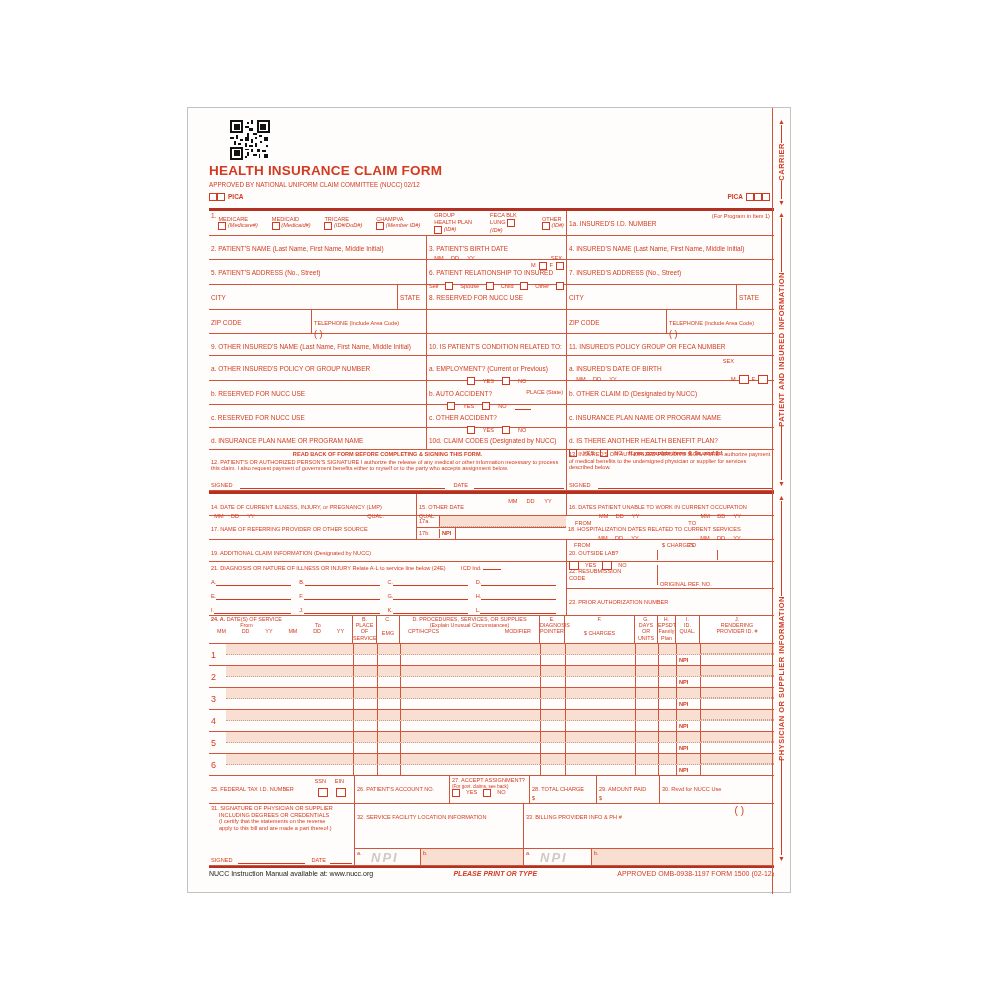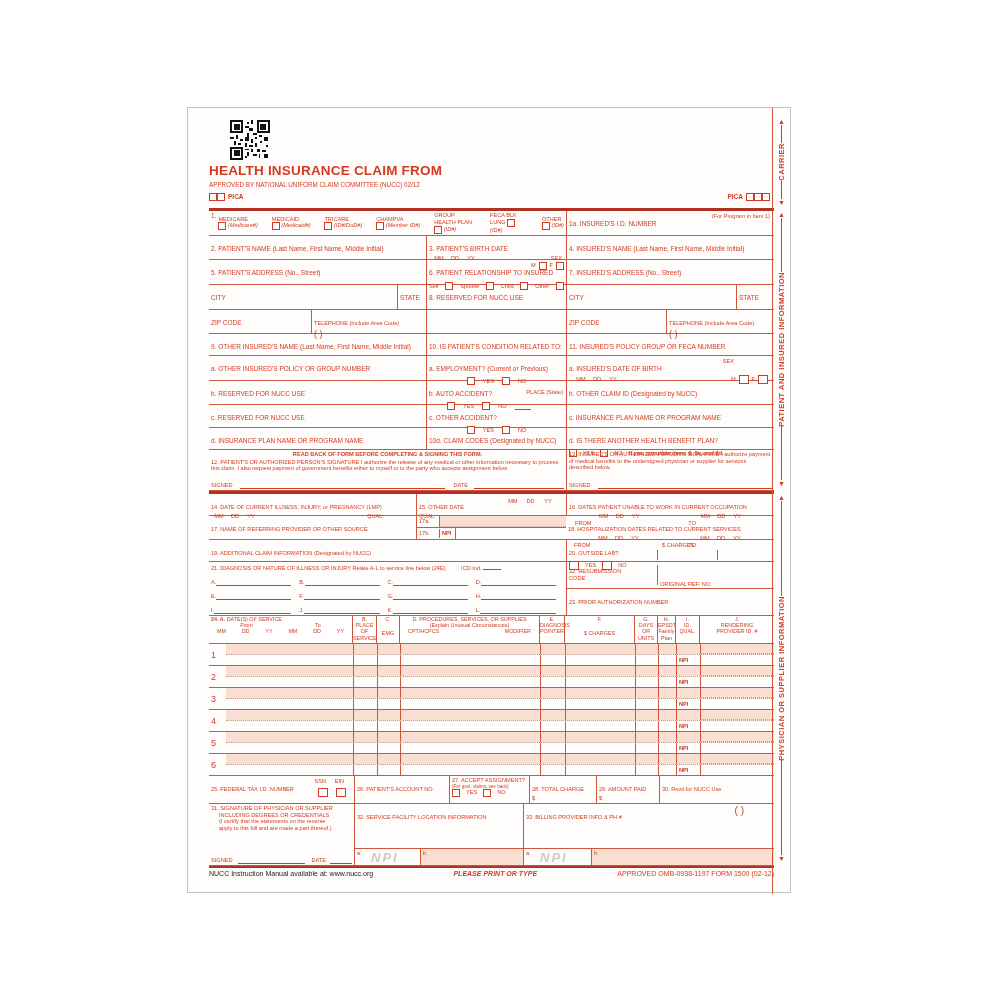--- a/index.html
+++ b/index.html
@@ -95,21 +95,21 @@
             <rect x="11" y="15" width="1" height="2"></rect>
             <rect x="14" y="15" width="2" height="2"></rect>
           <rect x="17" y="16" width="2" height="1"></rect>
             <rect x="9" y="17" width="1" height="2"></rect>
             <rect x="12" y="18" width="2" height="1"></rect>
           <rect x="15" y="18" width="1" height="2"></rect>
             <rect x="18" y="18" width="2" height="2"></rect>
             <rect x="8" y="19" width="1" height="1"></rect>
         </g>
       </svg>
-      <div style="position:absolute;left:0;top:55px;" class="hdr-title">HEALTH INSURANCE CLAIM FROM</div>
+      <div style="position:absolute;left:0;top:55px;" class="hdr-title">HEALTH INSURANCE CLAIM FORM</div>
       <div style="position:absolute;left:0;top:71px;" class="hdr-sub">APPROVED BY NATIONAL UNIFORM CLAIM COMMITTEE (NUCC) 02/12</div>
       <div style="position:absolute;left:0;top:85px;" class="flexrow">
         <span class="cb sm"></span>
           <span class="cb sm"></span>
         <span class="lbl bold" style="margin-left:3px;">PICA</span>
       </div>
       <div style="position:absolute;right:4px;top:85px;" class="flexrow">
         <span class="lbl bold" style="margin-right:3px;">PICA</span>
         <span class="cb sm"></span>
           <span class="cb sm"></span>

